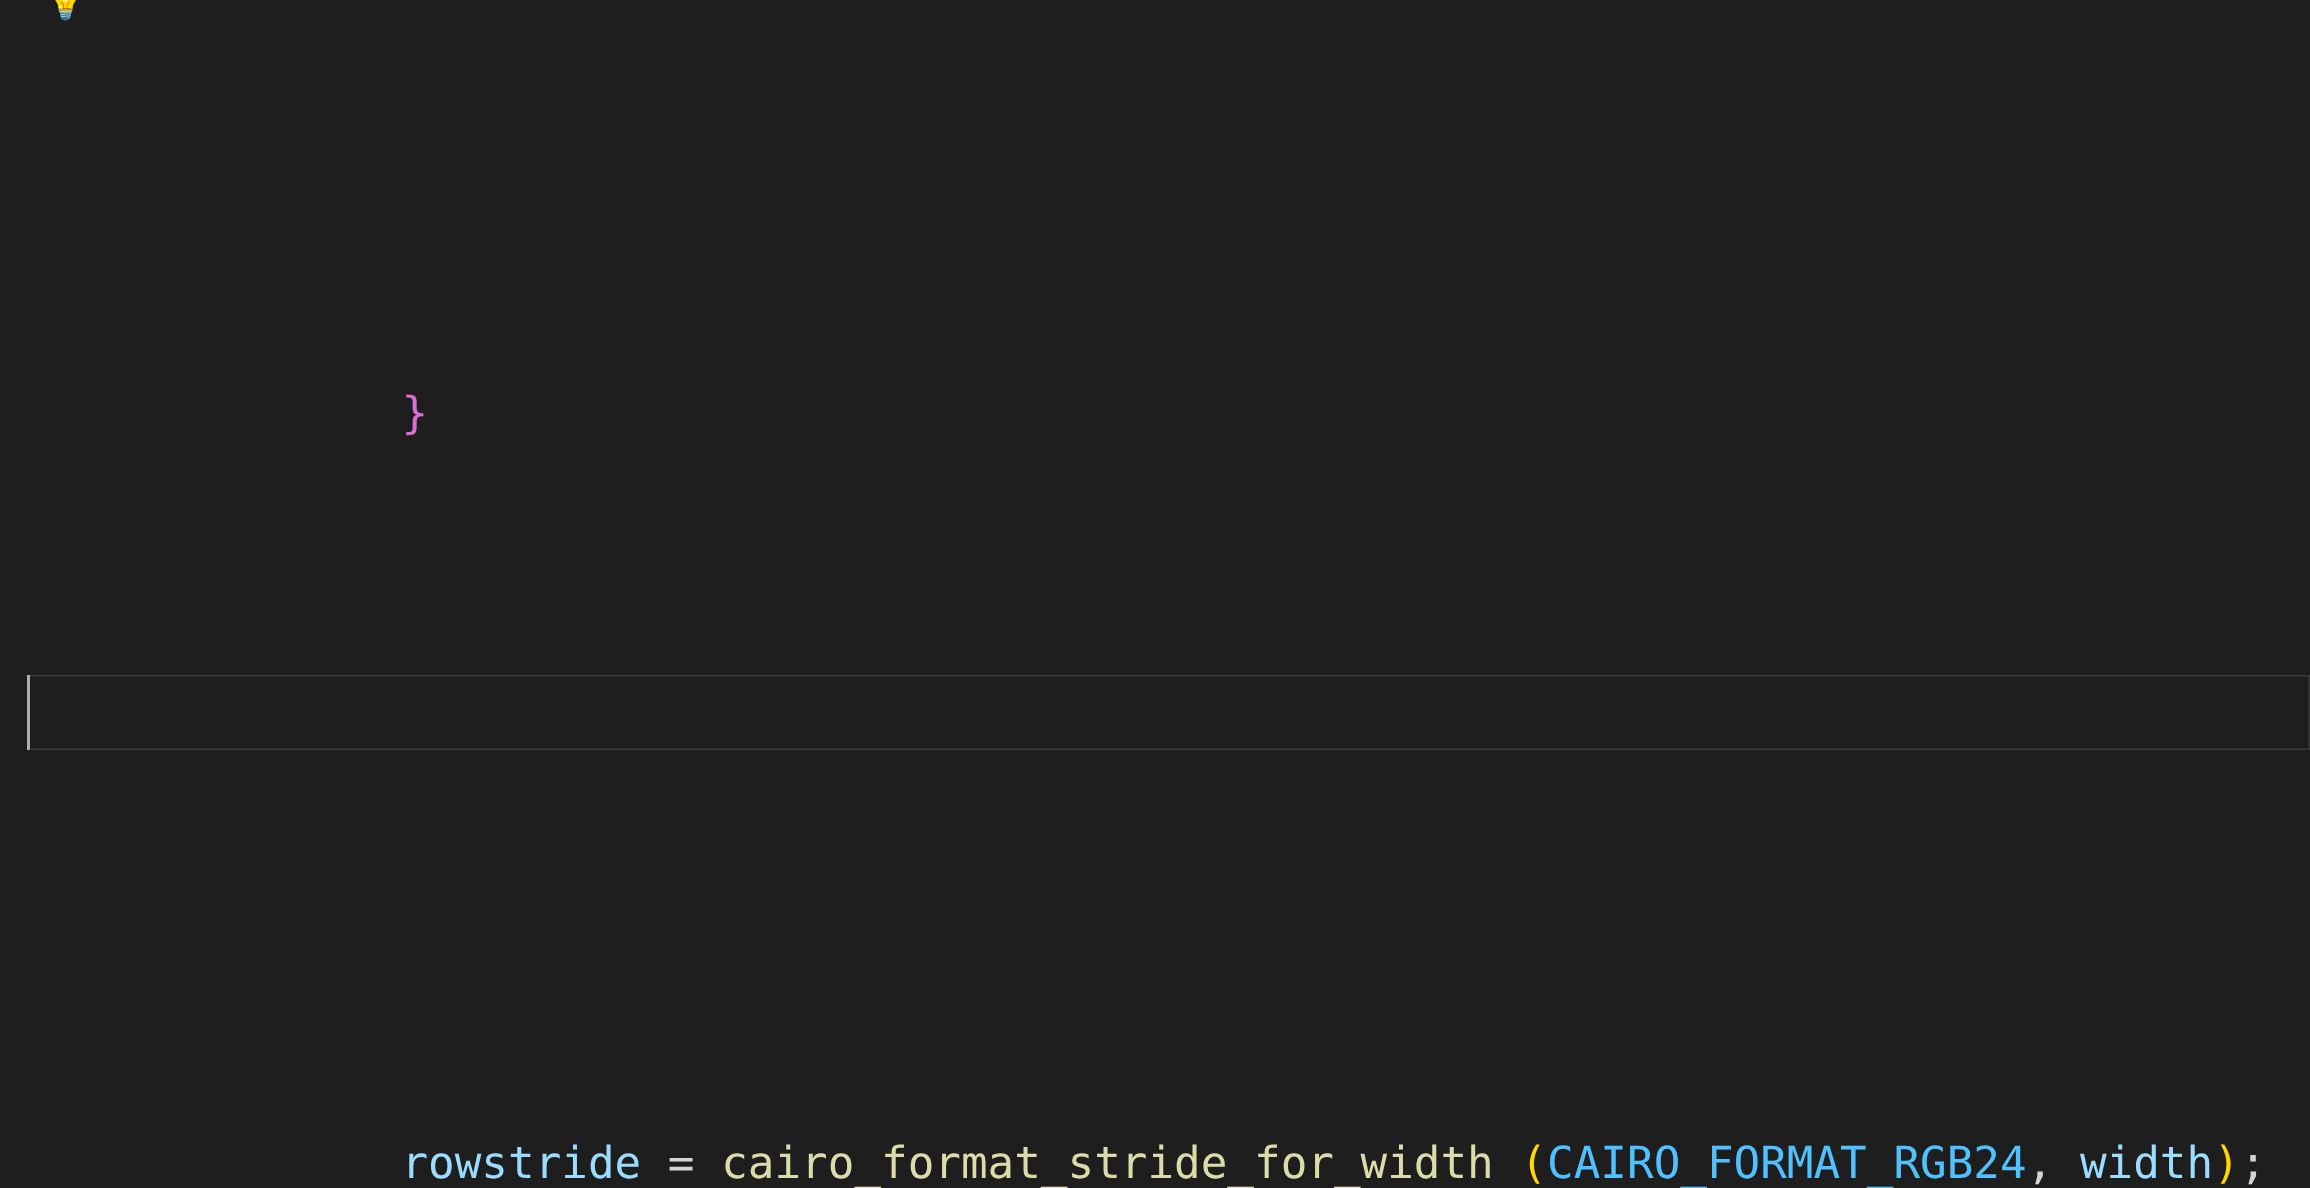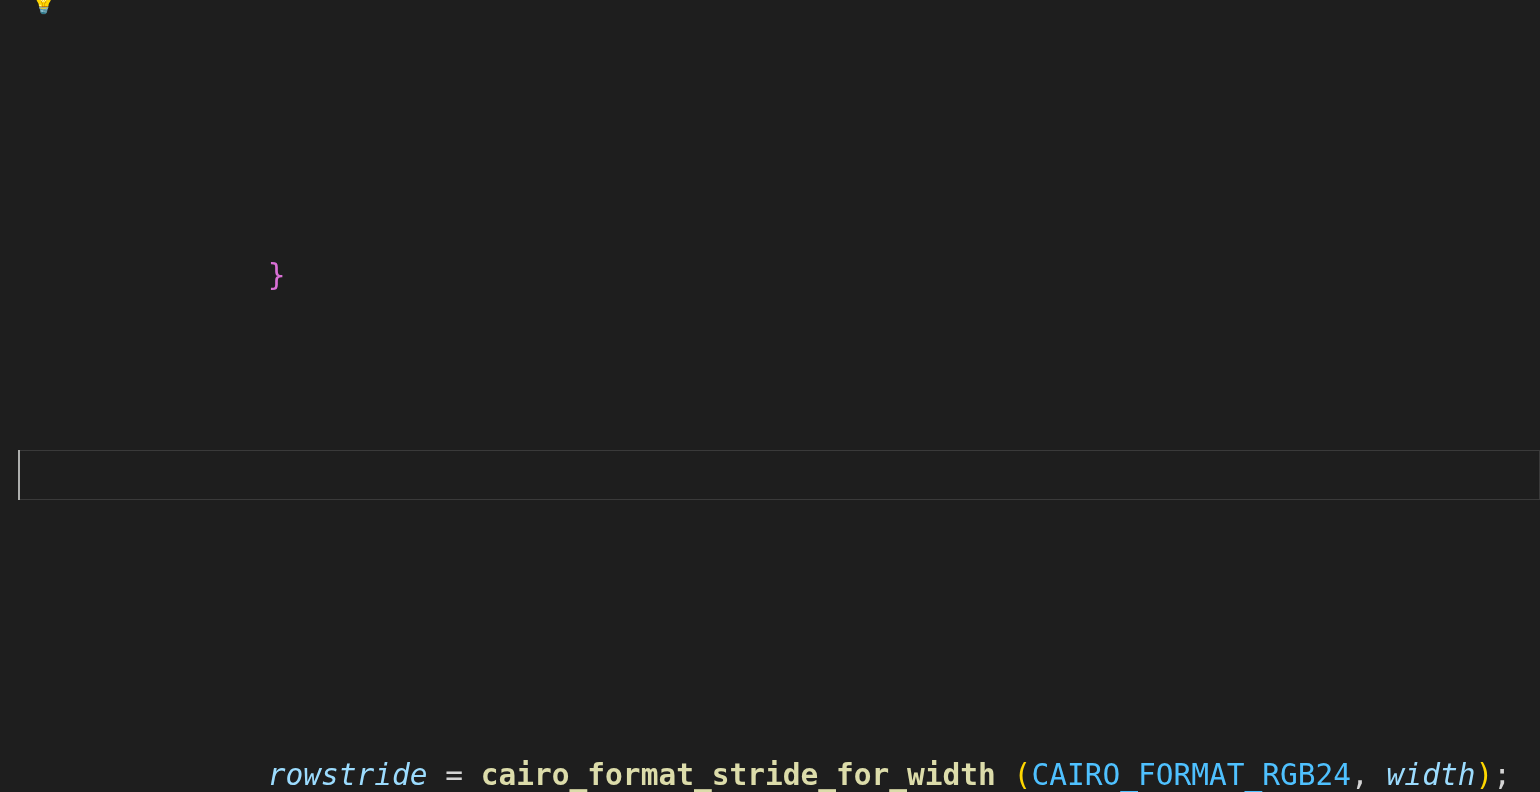--- a/index.html
+++ b/index.html
@@ -72,22 +72,22 @@
     padding-left: 72px;
   }
   .cursor {
     position: absolute;
     left: 0px;
     top: 0;
     width: 0;
     height: 50px;
     border-left: 2px solid #aeafad;
   }
-  .tok-var { color: var(--identifier); font-style: italic; }
-  .tok-fn  { color: var(--func); font-weight: bold; }
+  .tok-var { color: var(--identifier); }
+  .tok-fn  { color: var(--func); }
   .tok-const { color: var(--constant); }
   .tok-br1 { color: var(--brace); }
   .tok-br2 { color: var(--brace2); }
   .tok-def { color: var(--default); }
 </style>
 </head>
 <body>
 
 <div class="editor">
   <div class="gutter">

